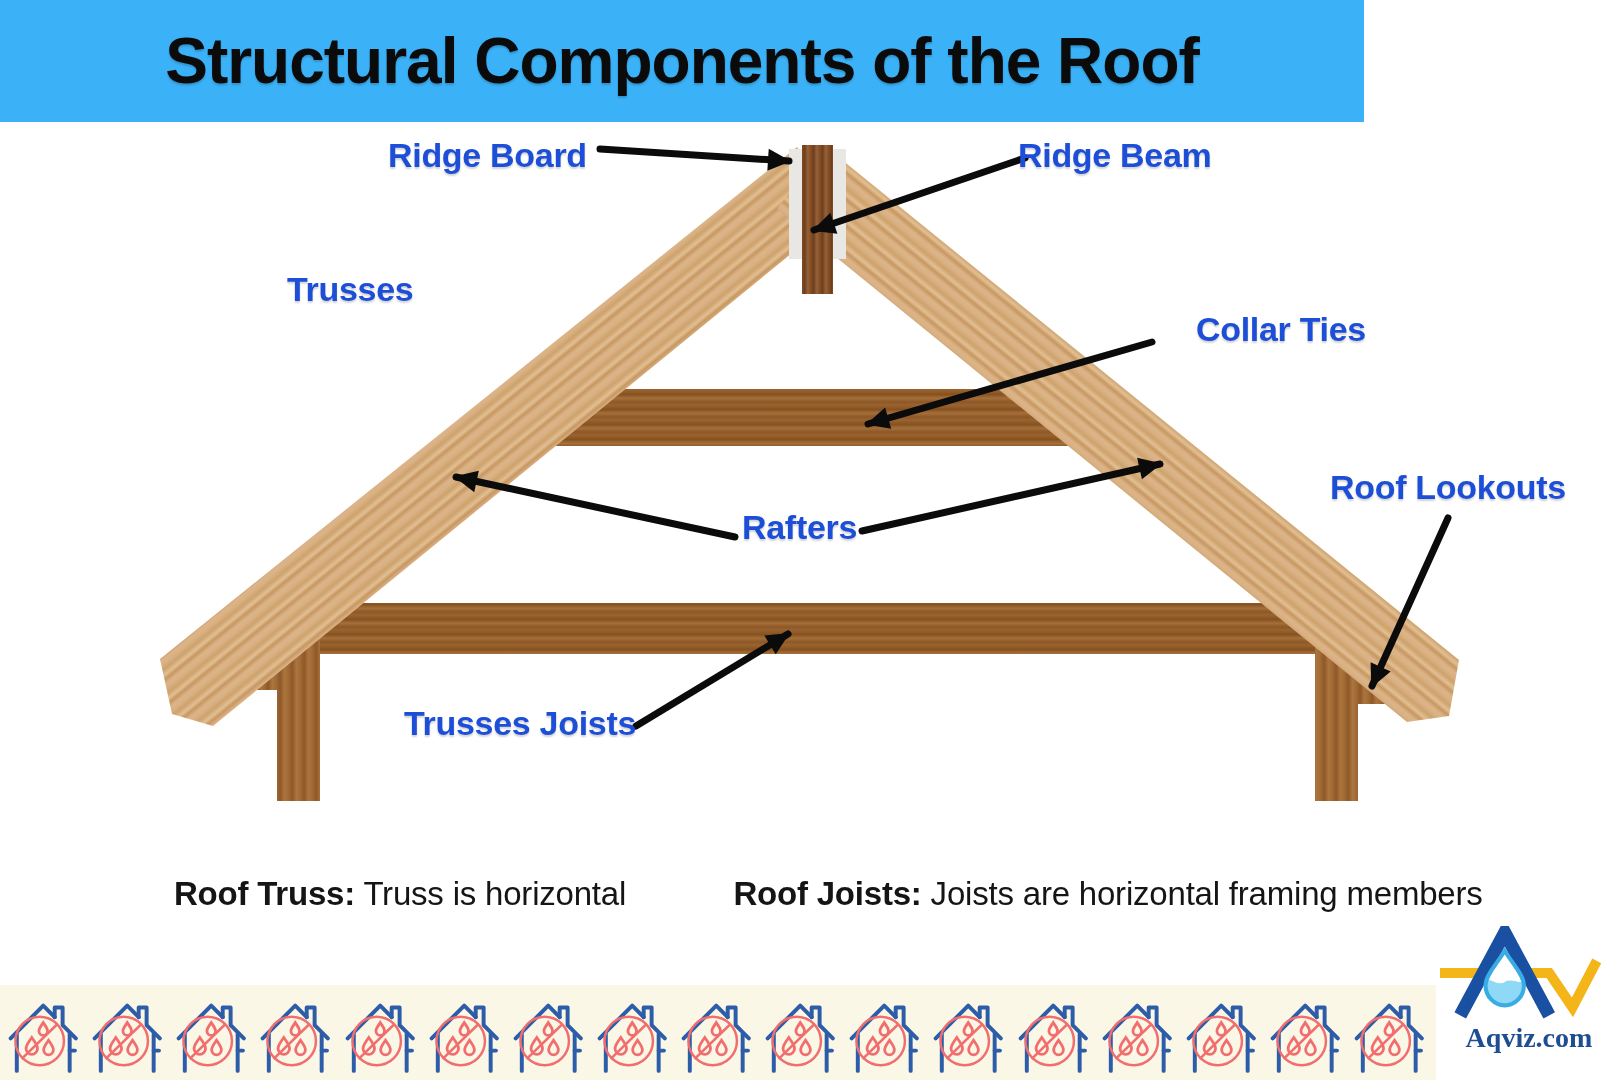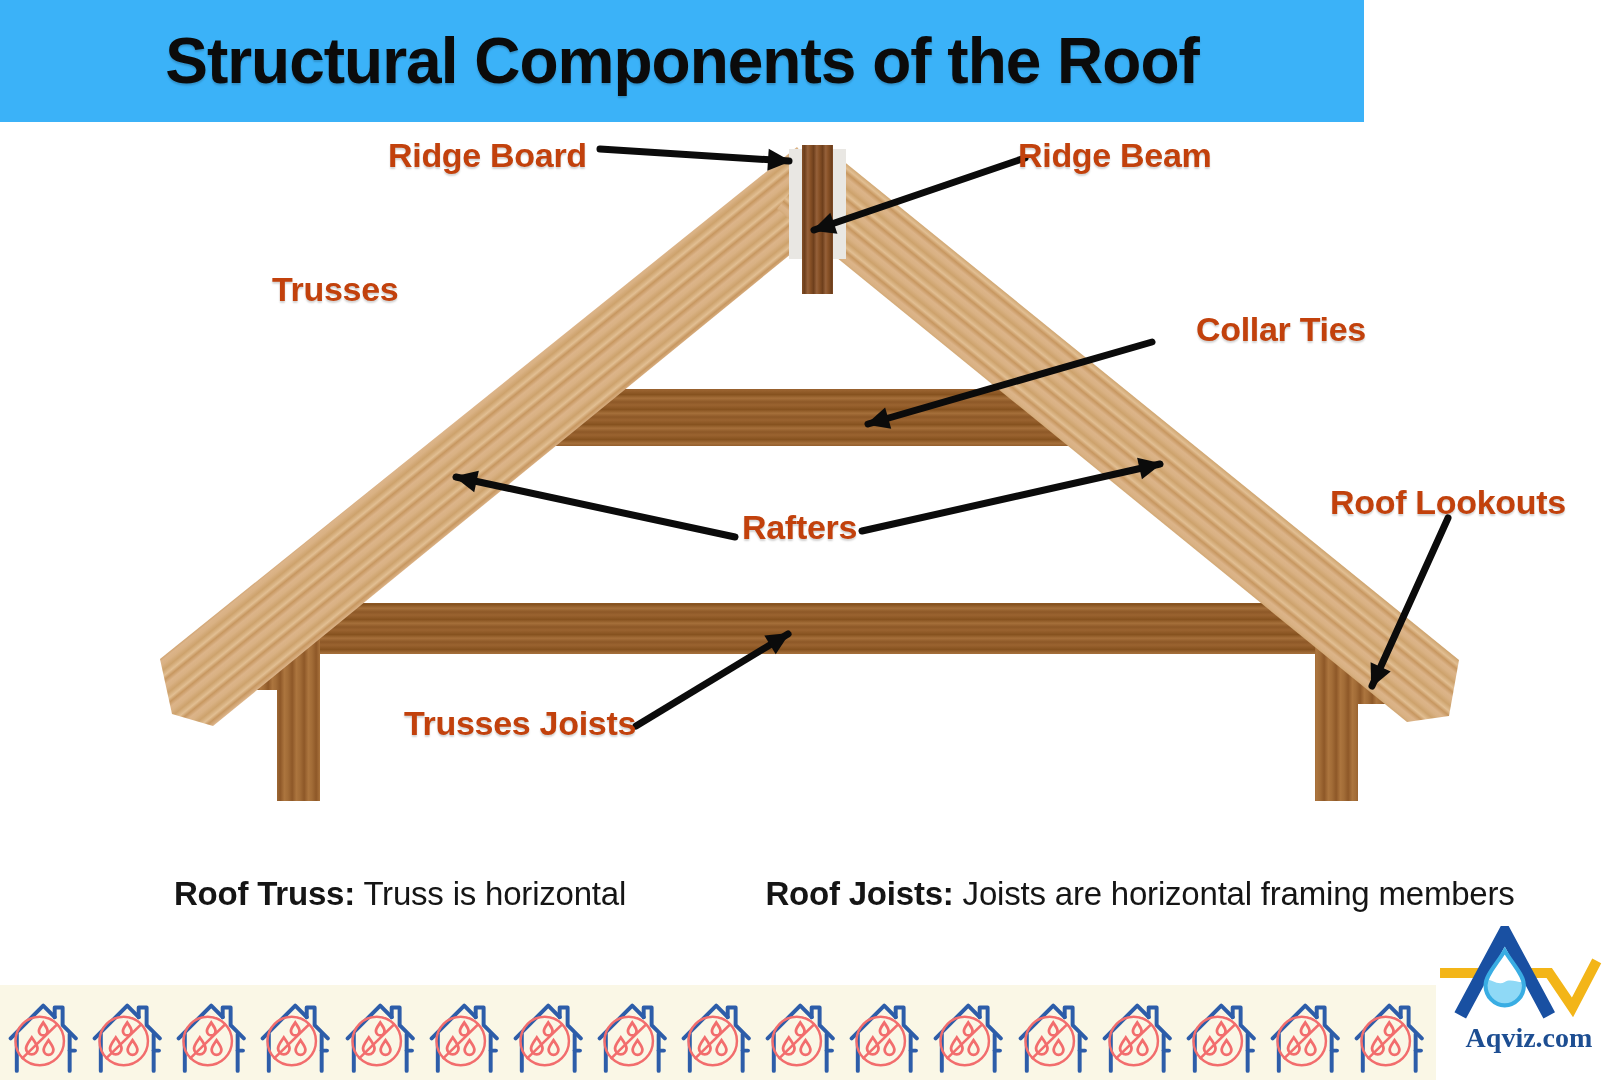--- a/index.html
+++ b/index.html
@@ -10,21 +10,21 @@
   .banner{
     position:absolute;left:0;top:0;width:1364px;height:122px;
     background:#3BB2F8;display:flex;align-items:center;justify-content:center;
   }
   .banner h1{
     margin:0;font-size:64px;font-weight:700;color:#0B0B0B;letter-spacing:-1px;
     text-shadow:0 2px 2px rgba(0,0,0,0.18);
   }
   .diagram-svg{position:absolute;left:0;top:0;width:1620px;height:1080px;}
   .lbl{
-    position:absolute;font-size:34px;font-weight:700;color:#c2410c;
+    position:absolute;font-size:34px;font-weight:700;color:#1d4ed8;
     white-space:nowrap;line-height:1.15;letter-spacing:-0.3px;
     text-shadow:0 2px 2px rgba(0,0,0,0.18);
   }
   .caption{
     position:absolute;font-size:33px;color:#151515;text-align:center;
     line-height:1.36;letter-spacing:-0.2px;
   }
   .caption b{font-weight:700;text-align:right;}
   .pattern-strip{
     position:absolute;left:0;top:985px;width:1436px;height:95px;
@@ -105,30 +105,30 @@
     <path d="M1152,342 L868,424" marker-end="url(#ah)"></path>
     <path d="M735,537 L456,477" marker-end="url(#ah)"></path>
     <path d="M862,531 L1160,464" marker-end="url(#ah)"></path>
     <path d="M1448,518 L1372,686" marker-end="url(#ah)"></path>
     <path d="M636,726 L788,634" marker-end="url(#ah)"></path>
   </g>
 </svg>
 
 <div class="lbl" style="left:388px;top:136px">Ridge Board</div>
 <div class="lbl" style="left:1018px;top:136px">Ridge Beam</div>
-<div class="lbl" style="left:272px;top:270px">Trusses</div>
+<div class="lbl" style="left:287px;top:270px">Trusses</div>
 <div class="lbl" style="left:1196px;top:310px">Collar Ties</div>
 <div class="lbl" style="left:742px;top:508px">Rafters</div>
-<div class="lbl" style="left:1330px;top:483px">Roof Lookouts</div>
+<div class="lbl" style="left:1330px;top:468px">Roof Lookouts</div>
 <div class="lbl" style="left:404px;top:704px">Trusses Joists</div>
 
 <div class="caption" style="left:100px;top:872px;width:600px">
   <b>Roof Truss:</b><span> Truss is horizontal</span><br>
 </div>
-<div class="caption" style="left:690px;top:872px;width:900px">
+<div class="caption" style="left:658px;top:872px;width:900px">
   <b>Roof Joists:</b><span> Joists are horizontal framing members</span><br>
 </div>
 
 <div class="pattern-strip">
   <svg width="74" height="82" viewBox="0 0 84 92">
     <g fill="none" stroke="#2D5DA9" stroke-width="4.5" stroke-linecap="round" stroke-linejoin="round">
       <path d="M3,52 L40,15 L53,28"></path>
       <path d="M53,28 L53,17 L62,17 L62,37 L77,52"></path>
       <path d="M10,47 L10,89"></path>
       <path d="M70,47 L70,89"></path>

